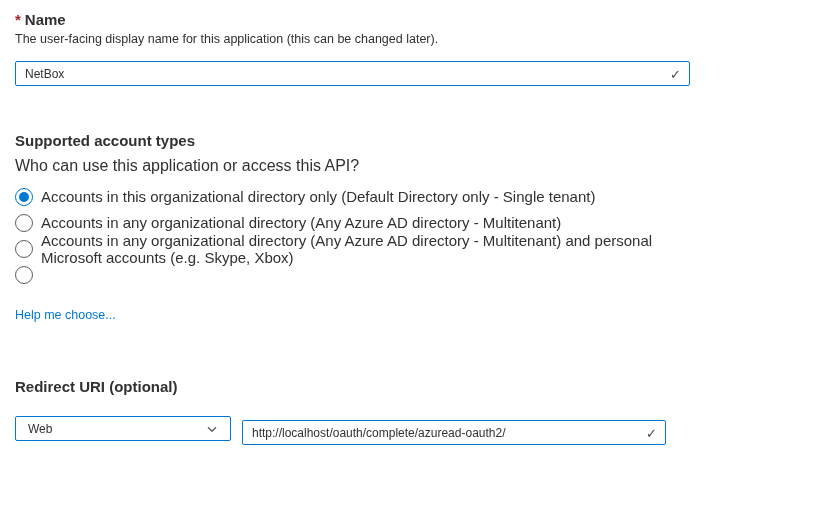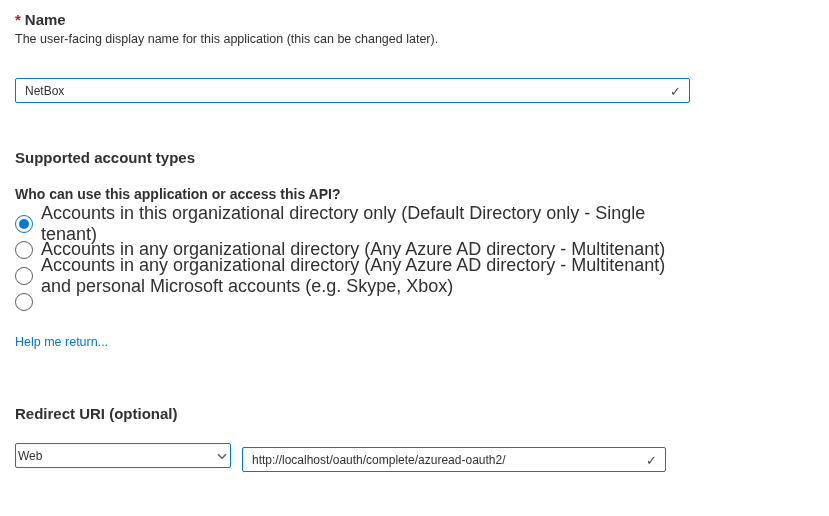--- a/index.html
+++ b/index.html
@@ -29,21 +29,21 @@
     font-weight: 600;
   }
   .desc {
     font-size: 12.5px;
     color: #323130;
     line-height: 1.5;
   }
   .name-desc { }
   .input-wrap {
     position: relative;
-    margin-top: 30px;
+    margin-top: 13px;
   }
   input.text-input {
     width: 100%;
     height: 25px;
     border: 1px solid #0078d4;
     border-radius: 2px;
     font-family: "Liberation Sans", sans-serif;
     font-size: 12px;
     color: #323130;
     padding: 0 26px 0 9px;
@@ -54,21 +54,21 @@
     position: absolute;
     right: 9px;
     top: 50%;
     transform: translateY(-50%);
     color: #484644;
     font-size: 13px;
     line-height: 1;
     pointer-events: none;
   }
   .account-types-title { margin-top: 45px; }
-  .question { margin-top: 18px; font-size: 14px; font-weight: bold; }
+  .question { margin-top: 6px; font-size: 16px; }
   .radio-group { margin-top: 9px; }
   .radio-row {
     display: flex;
     align-items: center;
     height: 26px;
     cursor: pointer;
   }
   .radio-circle {
     flex: 0 0 auto;
     width: 18px;
@@ -83,21 +83,21 @@
   .radio-row.selected .radio-circle { border-color: #0078d4; }
   .radio-row.selected .radio-circle::after {
     content: "";
     width: 10px;
     height: 10px;
     border-radius: 50%;
     background: #0078d4;
   }
   .radio-label {
     margin-left: 8px;
-    font-size: 18px;
+    font-size: 15px;
     color: #323130;
   }
   .help-link {
     display: inline-block;
     margin-top: 20px;
     color: #0078d4;
     font-size: 12.5px;
     text-decoration: none;
     cursor: pointer;
   }
@@ -111,21 +111,21 @@
   }
   .select-box {
     width: 216px;
     height: 25px;
     border: 1px solid #0078d4;
     border-radius: 2px;
     background: #fff;
     display: flex;
     align-items: center;
     justify-content: space-between;
-    padding: 0 2px;
+    padding: 0 12px;
     font-size: 12px;
     cursor: pointer;
   }
   .uri-wrap {
     position: relative;
     width: 424px;
     margin-top: 8px;
   }
   .chevron-icon { display: flex; align-items: center; }
 </style>
@@ -165,21 +165,21 @@
       <span class="radio-circle"></span>
       <span class="radio-label">Accounts in any organizational directory (Any Azure AD directory - Multitenant) and personal Microsoft accounts (e.g. Skype, Xbox)</span>
     </div>
 
     <div class="radio-row">
       <span class="radio-circle"></span>
     </div>
 
   </div>
 
-  <a class="help-link">Help me return...</a>
+  <a class="help-link">Help me choose...</a>
 
   
   <h2 class="section-title redirect-title">Redirect URI (optional)</h2>
 
 
   <div class="redirect-controls">
 
     <div class="select-box">
       <span>Web</span>
       <span class="chevron-icon">

